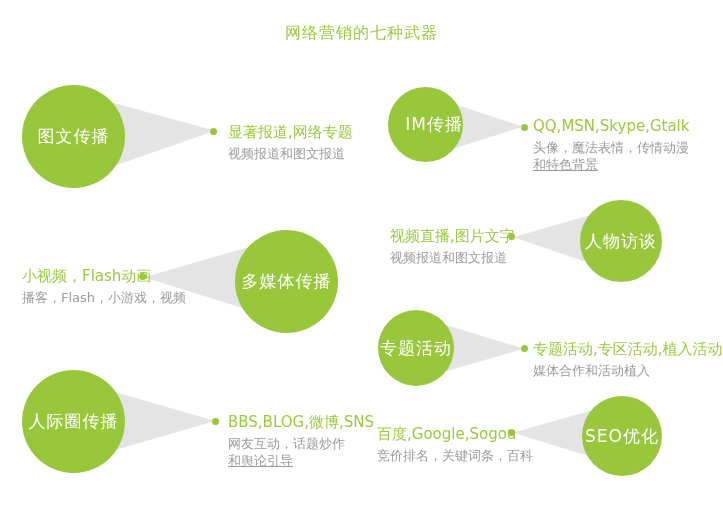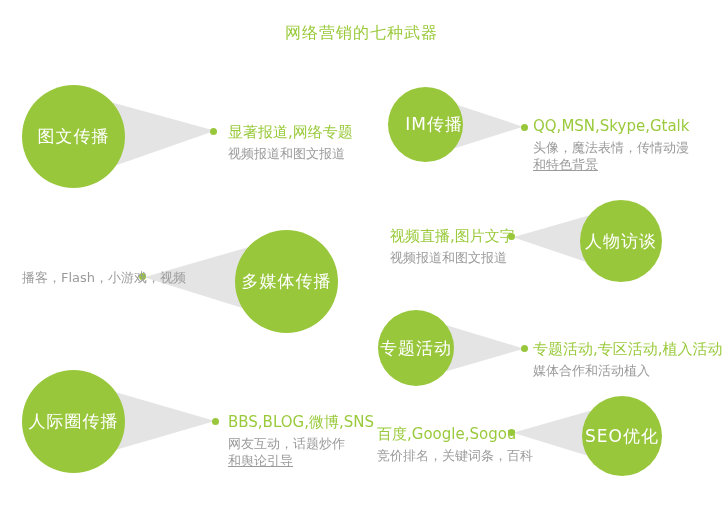--- a/index.html
+++ b/index.html
@@ -126,20 +126,21 @@
     </div>
   </div>
 
   <div class="s4">
     <div class="cone"></div>
     <div class="circle">
       <span class="circle-label">多媒体传播</span>
     </div>
     <span class="dot"></span>
     <div class="text-block">
+      <div class="headline">小视频，Flash动画</div>
       <div class="detail">播客，Flash，小游戏，视频</div>
     </div>
   </div>
 
   <div class="s5">
     <div class="cone"></div>
     <div class="circle">
       <span class="circle-label">人际圈传播</span>
     </div>
     <span class="dot"></span>

